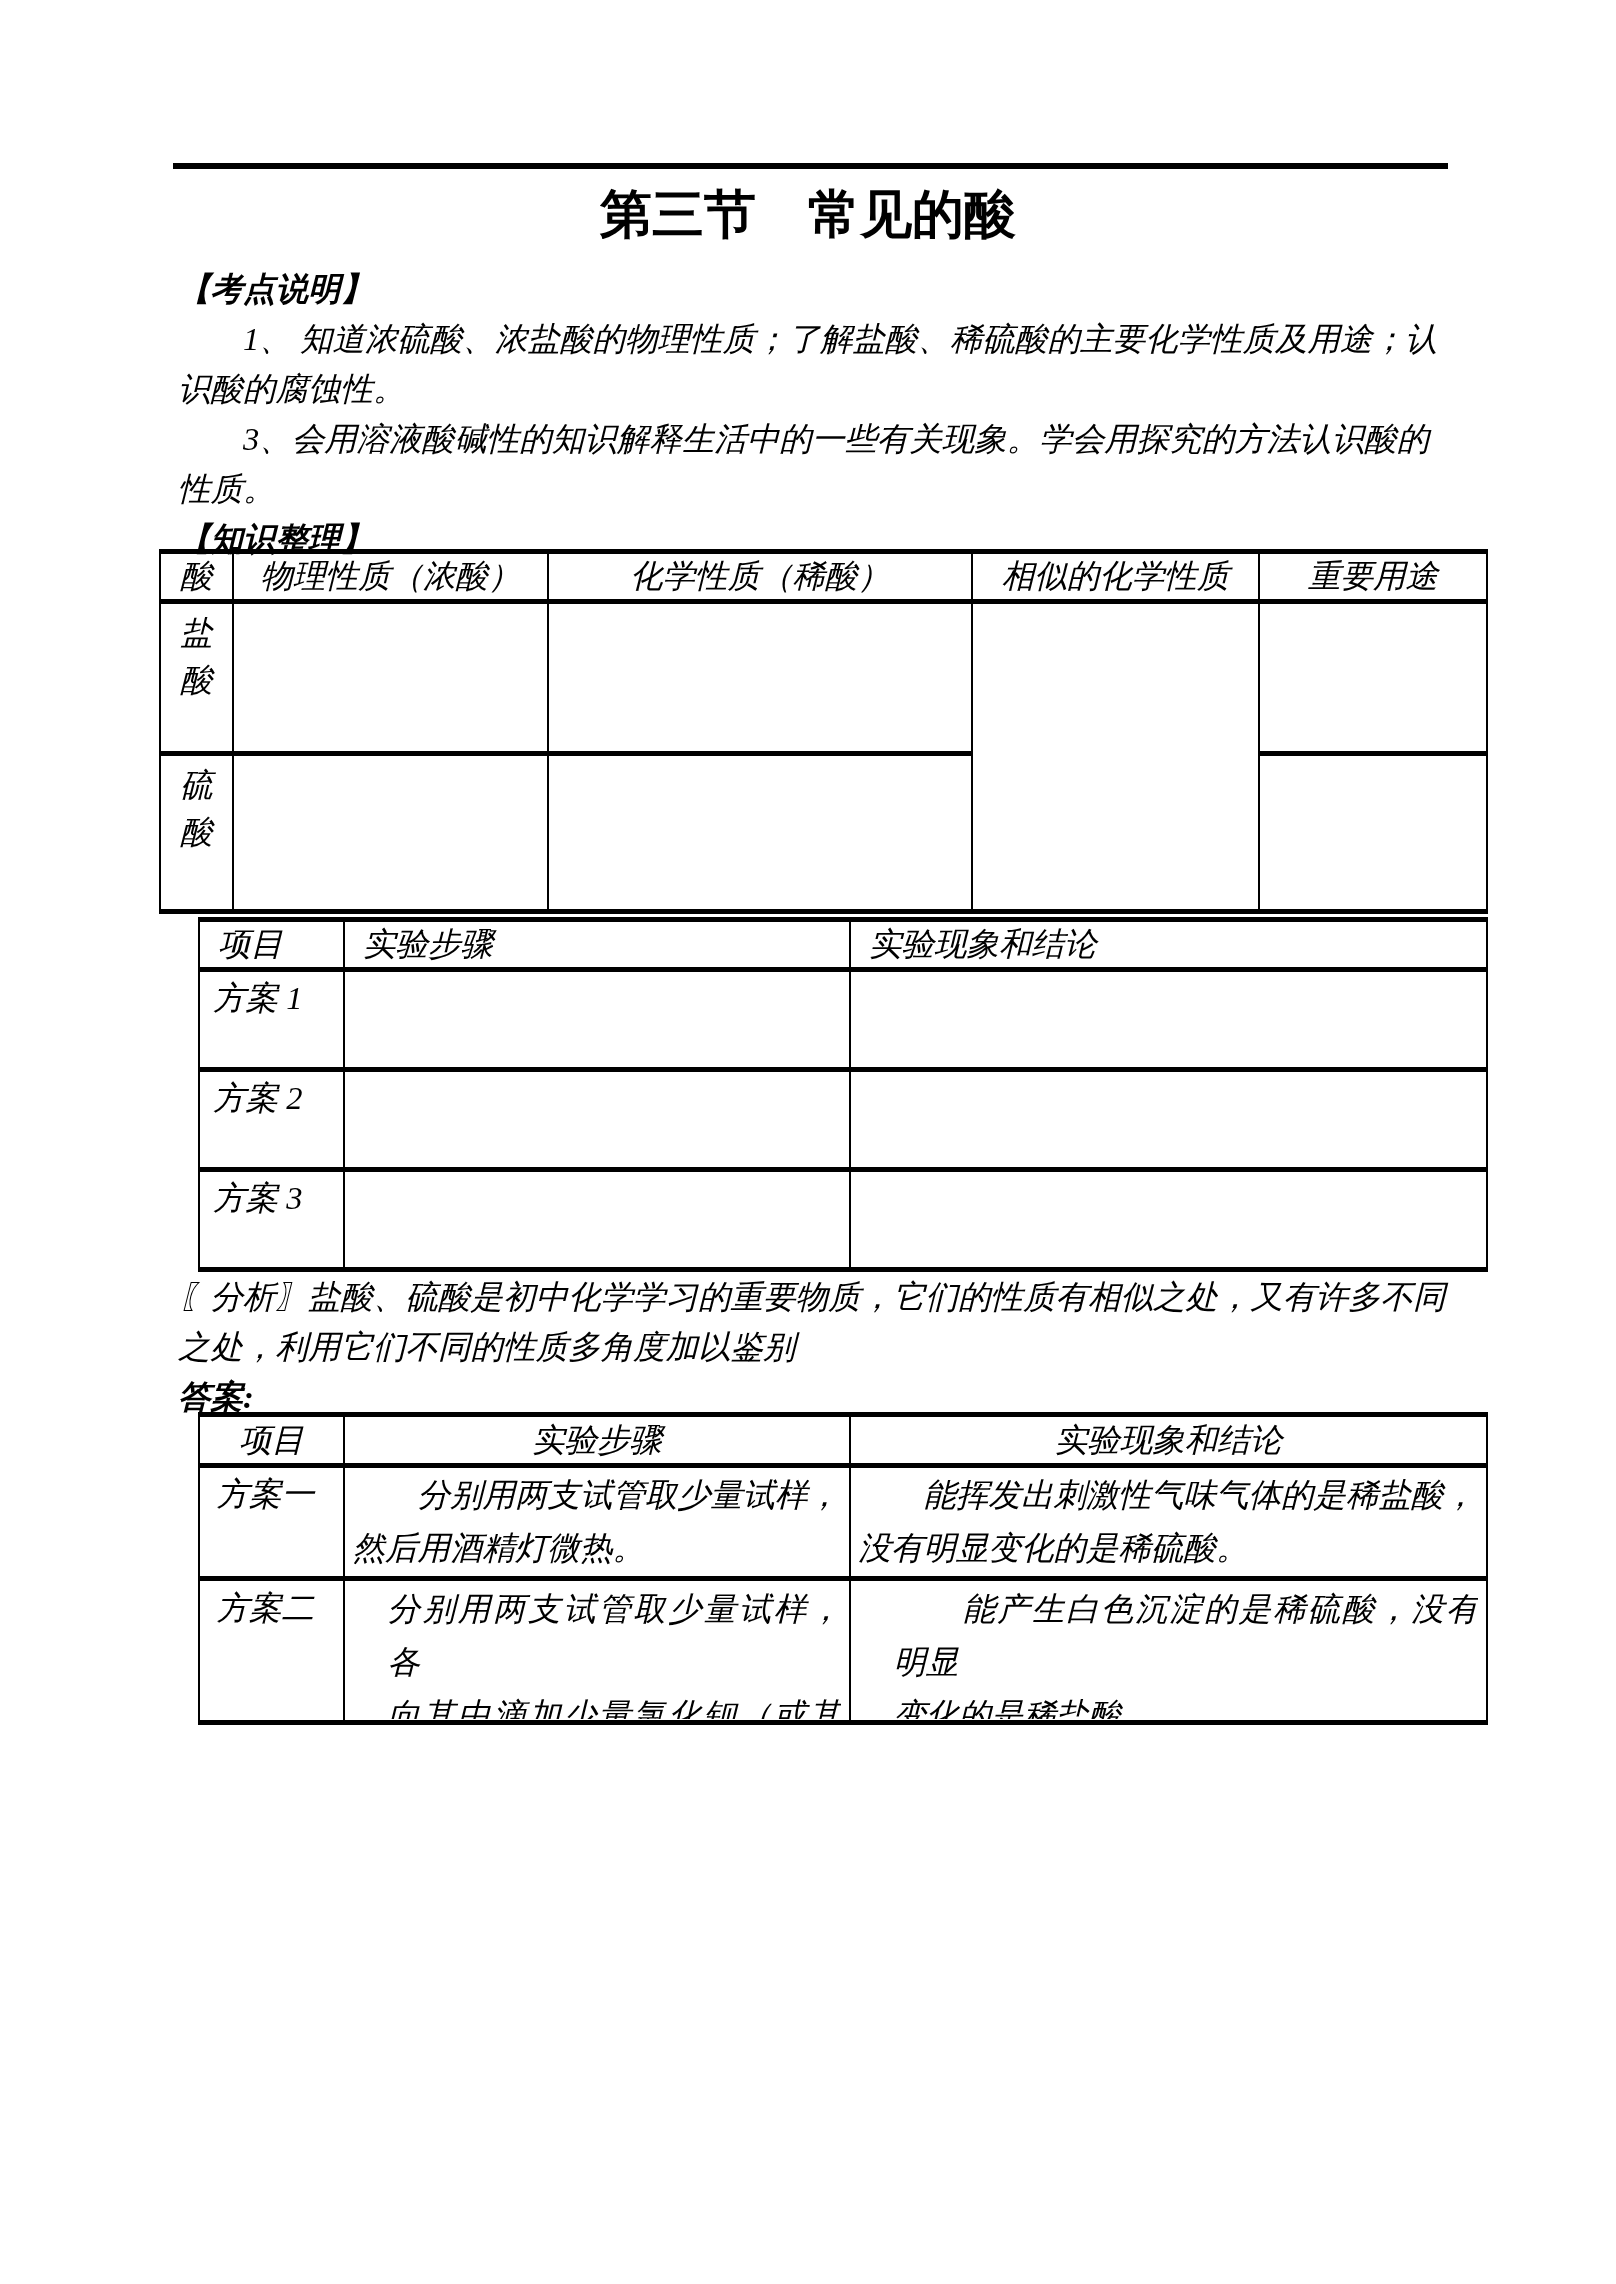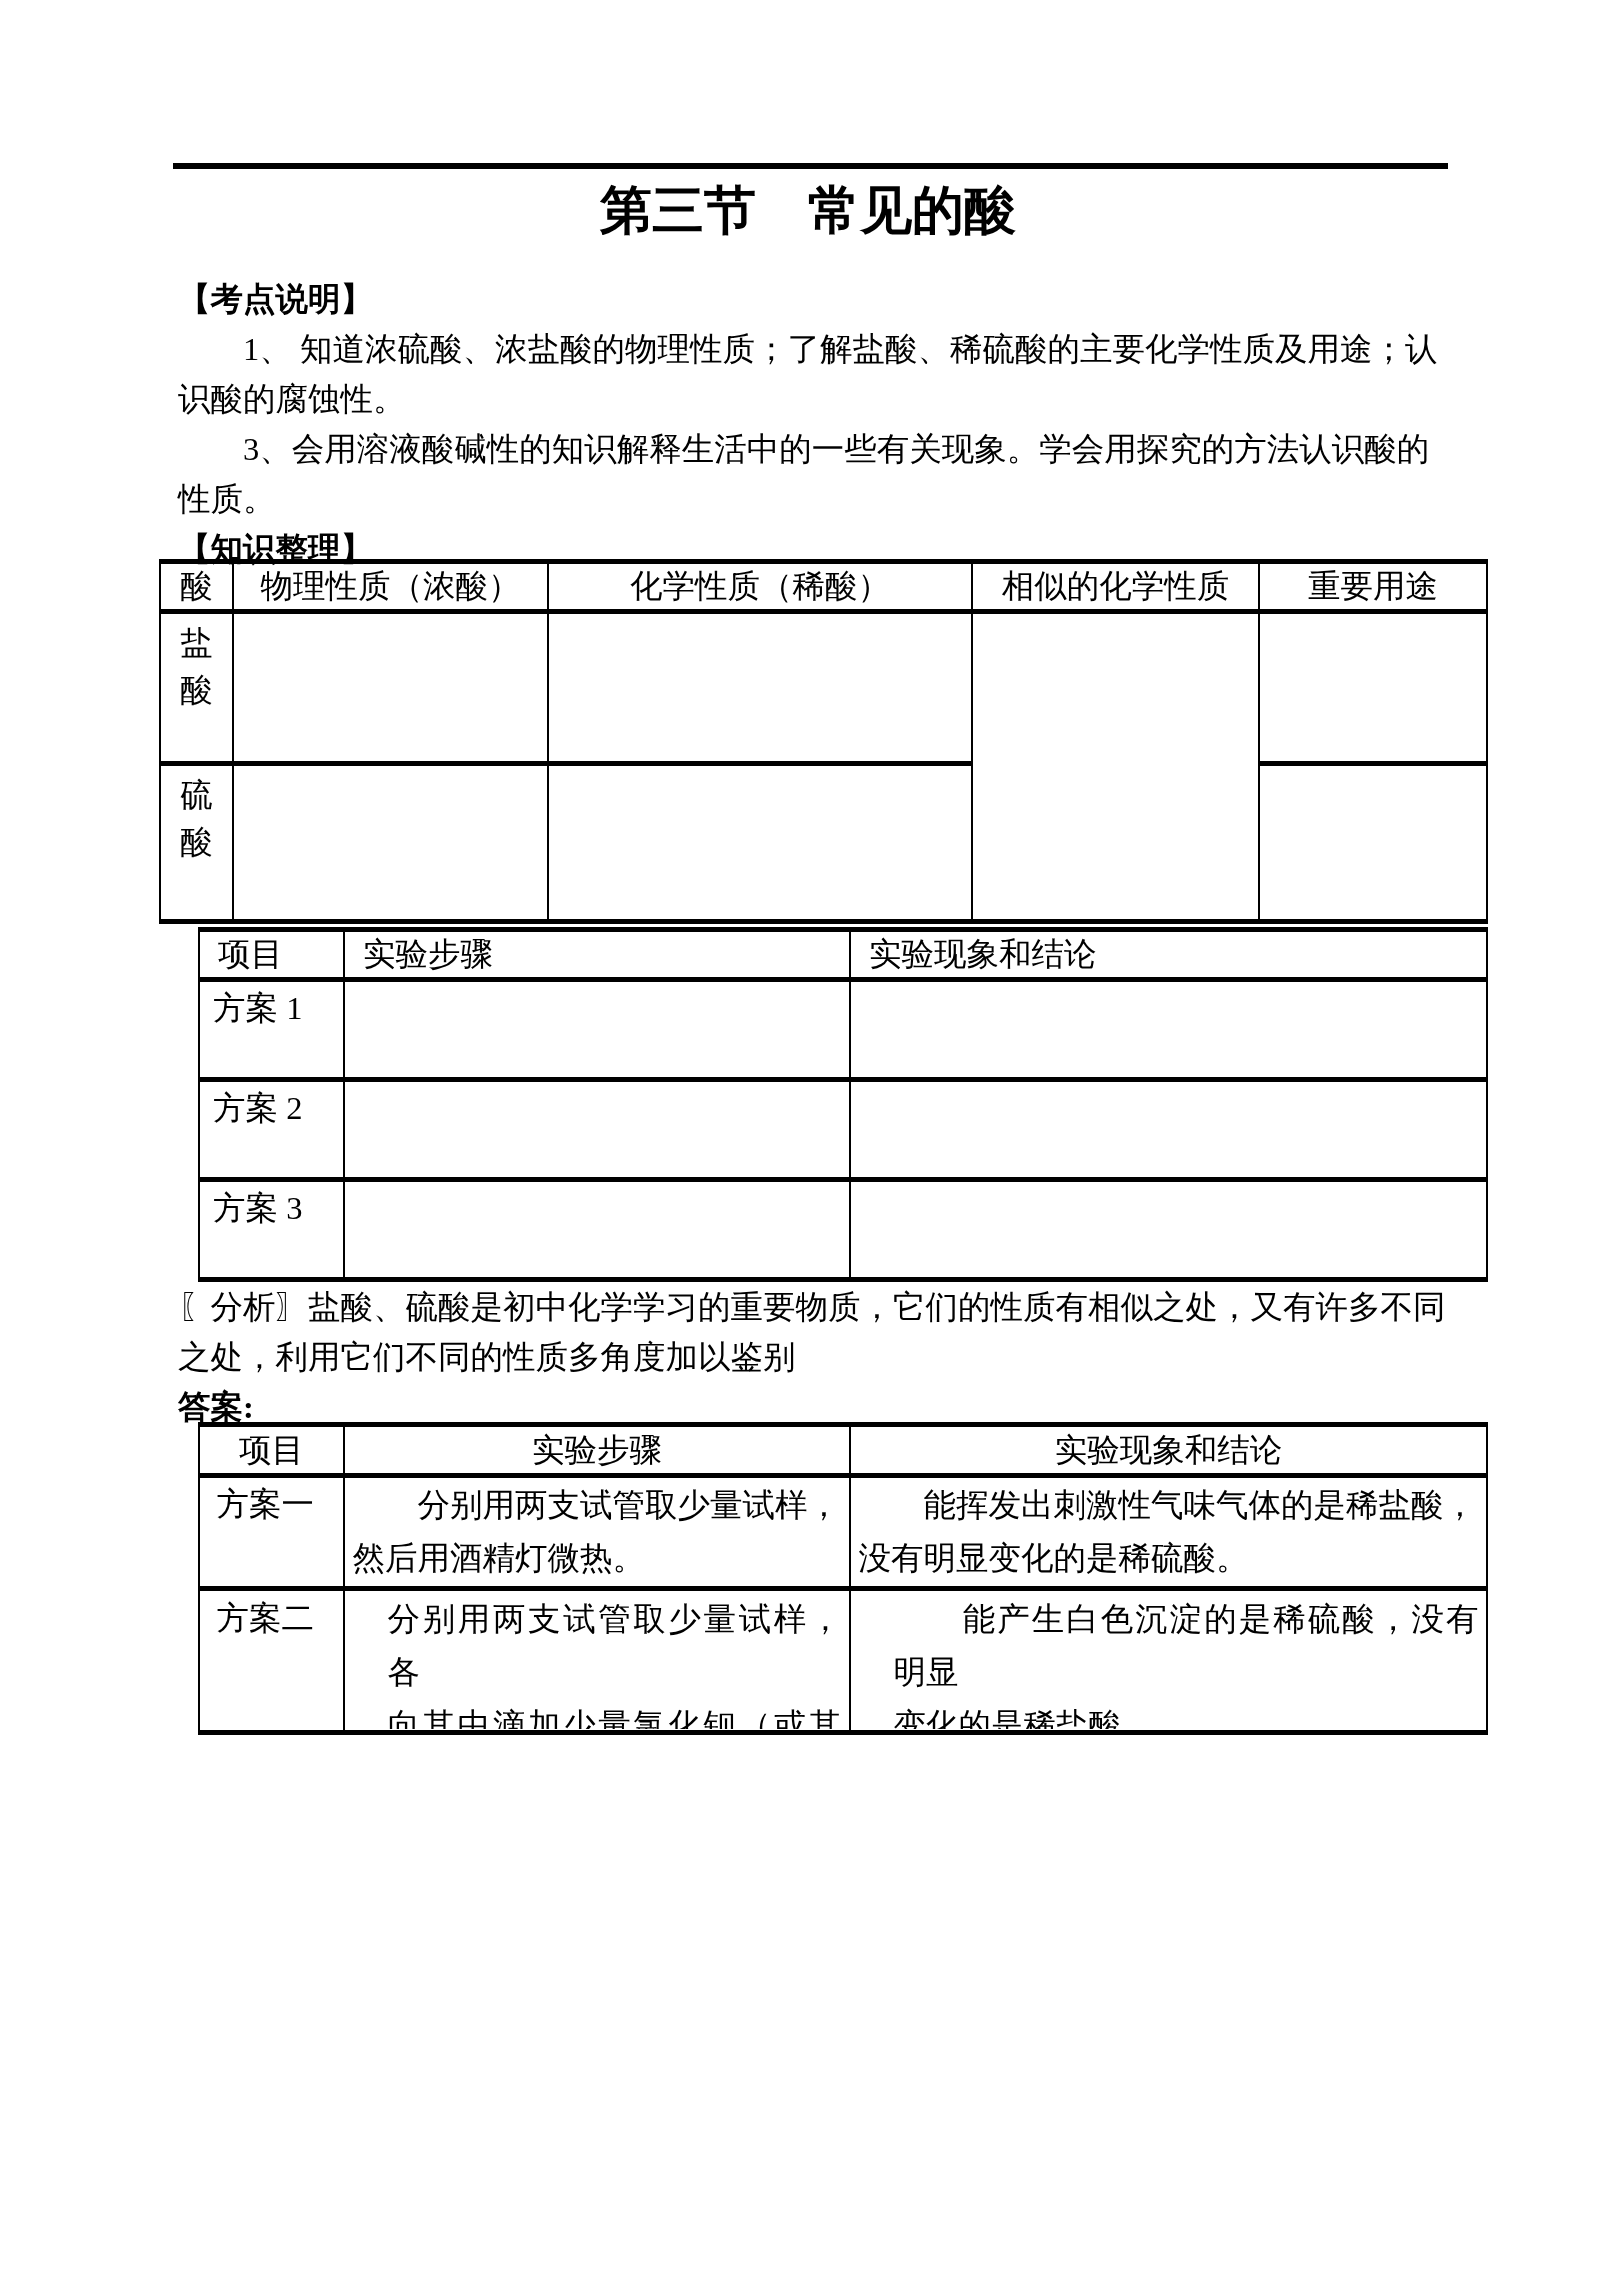--- a/index.html
+++ b/index.html
@@ -12,25 +12,25 @@
     overflow:hidden;
     margin:0 auto;
   }
   .rule{
     position:absolute;left:173px;top:163px;
     width:1275px;height:5.7px;background:#000;
   }
   .title{
     position:absolute;left:0;top:180px;width:100%;
     margin:0;text-align:center;
-    font-family:Liberation Mono, monospace;
+    font-family:Liberation Serif, serif;
     font-weight:bold;font-size:52px;line-height:70px;
   }
   .content{
-    position:absolute;left:178px;top:274px;width:1294px;
+    position:absolute;left:178px;top:264px;width:1294px;font-style:italic;
   }
   .content p{
     margin:0;font-size:32.5px;line-height:50px;
     white-space:pre-line;text-align:justify;
   }
   p.h{font-weight:bold;text-align:left;}
   table{
     border-collapse:collapse;table-layout:fixed;
     font-size:32.5px;
   }

